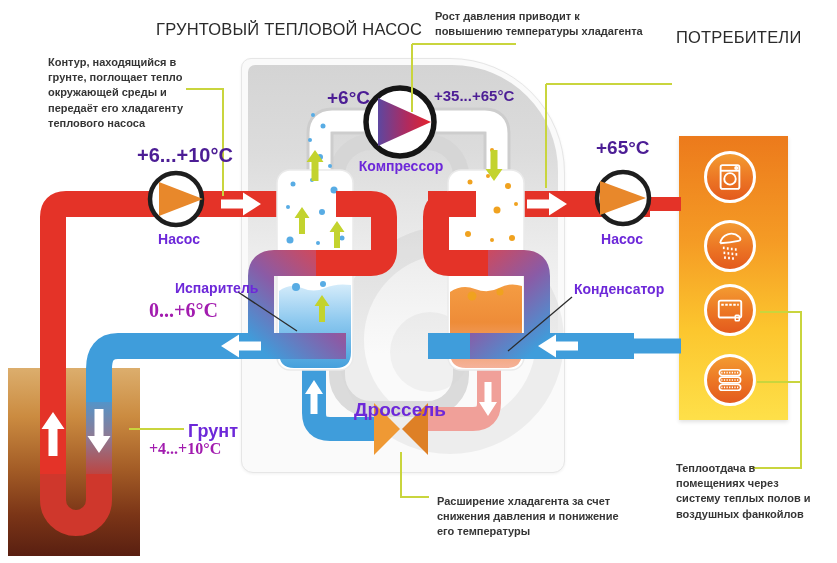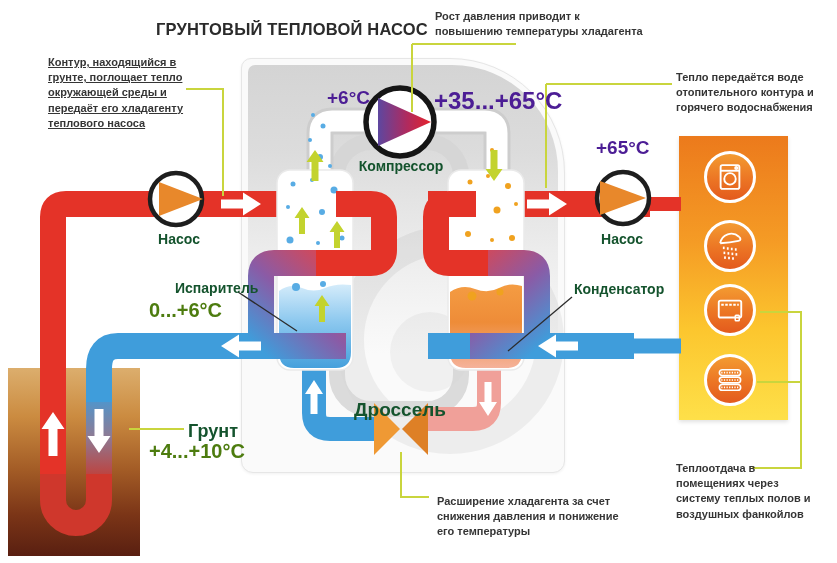--- a/index.html
+++ b/index.html
@@ -30,26 +30,26 @@
   }
   .cons-icon{
     position:absolute;width:52px;height:52px;border-radius:50%;
     border:3px solid #fff;box-sizing:border-box;
     background:linear-gradient(180deg,#f39b31 0%,#ec7524 55%,#e35a1d 100%);
     display:flex;align-items:center;justify-content:center;
   }
   .cons-icon svg{display:block;}
   
   .t{position:absolute;color:#2b2b2b;}
-  .title{font-size:16.5px;font-weight:bold;letter-spacing:.2px;white-space:nowrap;text-align:center;}
+  .title{font-size:16.5px;font-weight:normal;letter-spacing:.2px;white-space:nowrap;text-align:center;}
   .ann{font-size:11px;font-weight:600;line-height:1.38;color:#353535;}
   .temp{font-weight:bold;white-space:nowrap;}
   .hot{color:#4c1d95;}
-  .cold{color:#4d7c0f;}
-  .lbl{font-size:14px;font-weight:bold;color:#14532d;white-space:nowrap;}
+  .cold{color:#a21caf;font-family:Liberation Serif, serif;}
+  .lbl{font-size:14px;font-weight:bold;color:#6d28d9;white-space:nowrap;}
   .ctr{transform:translateX(-50%);}
   #svg-layer{left:0;top:0;pointer-events:none;}
 </style>
 </head>
 <body>
 
 <div id="stage">
 
   <div class="abs" id="ground"></div>
   <div class="abs" id="panel">
@@ -251,32 +251,33 @@
         <path d="M757 382 H801"></path>
     </g>
 
     <g fill="none" stroke="#2b2b2b" stroke-width="1.3">
       <path d="M238 292 L297 331"></path>
       <path d="M572 297 L508 351"></path>
     </g>
   </svg>
 
   <div class="t title" style="left:156px;top:20px;">ГРУНТОВЫЙ ТЕПЛОВОЙ НАСОС</div>
-
-  <div class="t ann" style="left:48px;top:55px;width:140px;text-decoration:underline;">Контур, находящийся в грунте, поглощает тепло окружающей среды и передаёт его хладагенту теплового насоса</div>
+  <div class="t title" style="left:676px;top:28px;">ПОТРЕБИТЕЛИ</div>
+
+  <div class="t ann" style="left:48px;top:55px;width:140px;">Контур, находящийся в грунте, поглощает тепло окружающей среды и передаёт его хладагенту теплового насоса</div>
   <div class="t ann" style="left:392px;top:9px;width:212px;margin-left:43px;">Рост давления приводит к повышению температуры хладагента</div>
-  <div class="t ann" style="left:676px;top:70px;width:152px;">Тепло передаётся воде отопительного контура и горячего водоснабжения</div>
   <div class="t ann" style="left:437px;top:486px;width:182px;margin-top:8px;">Расширение хладагента за счет снижения давления и понижение его температуры</div>
   <div class="t ann" style="left:676px;top:461px;width:142px;">Теплоотдача в помещениях через систему теплых полов и воздушных фанкойлов</div>
 
+  <div class="t temp hot" style="left:137px;top:144px;font-size:20px;">+6...+10°C</div>
   <div class="t temp hot" style="left:327px;top:87px;font-size:19px;">+6°C</div>
-  <div class="t temp hot" style="left:434px;top:87px;font-size:24px;">+35...+65°C</div>
+  <div class="t temp hot" style="left:434px;top:87px;font-size:15px;">+35...+65°C</div>
   <div class="t temp hot" style="left:596px;top:137px;font-size:19px;">+65°C</div>
   <div class="t temp cold" style="left:149px;top:299px;font-size:20px;">0...+6°C</div>
-  <div class="t temp cold" style="left:149px;top:440px;font-size:20px;">+4...+10°C</div>
+  <div class="t temp cold" style="left:149px;top:440px;font-size:16px;">+4...+10°C</div>
 
   <div class="t lbl ctr" style="left:179px;top:231px;">Насос</div>
   <div class="t lbl ctr" style="left:622px;top:231px;">Насос</div>
   <div class="t lbl ctr" style="left:401px;top:158px;">Компрессор</div>
   <div class="t lbl" style="left:155px;top:280px;margin-left:20px;">Испаритель</div>
   <div class="t lbl" style="left:574px;top:281px;">Конденсатор</div>
   <div class="t lbl ctr" style="left:400px;top:399px;font-size:19px;">Дроссель</div>
   <div class="t lbl" style="left:188px;top:421px;font-size:18px;">Грунт</div>
 
 </div>

